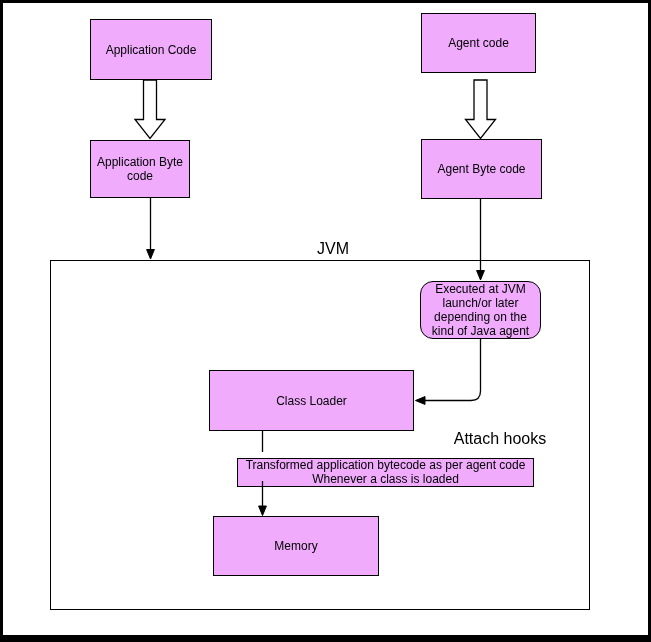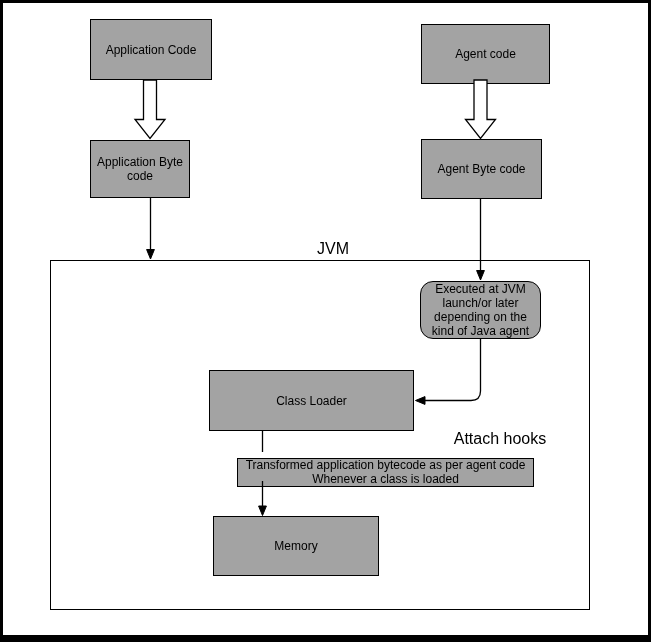--- a/index.html
+++ b/index.html
@@ -9,21 +9,21 @@
     height: 642px;
     background: #ffffff;
     font-family: "Liberation Sans", sans-serif;
     color: #000000;
     overflow: hidden;
   }
   .node {
     position: absolute;
     box-sizing: border-box;
     border: 1px solid #000000;
-    background: #a3a3a3;
+    background: #f0abfc;
     display: flex;
     flex-direction: column;
     align-items: center;
     justify-content: center;
     text-align: center;
     font-size: 12px;
     line-height: 14px;
   }
   .container-box {
     position: absolute;
@@ -41,21 +41,21 @@
     position: absolute;
     left: 0;
     top: 0;
     width: 651px;
     height: 642px;
     pointer-events: none;
   }
 
   
   .n-app-code      { left: 90px;  top: 19px;  width: 122px; height: 61px; }
-  .n-agent-code    { left: 421px; top: 24px;  width: 129px; height: 60px; }
+  .n-agent-code    { left: 421px; top: 13px;  width: 115px; height: 60px; }
   .n-app-byte      { left: 90px;  top: 140px; width: 100px; height: 58px; }
   .n-agent-byte    { left: 421px; top: 139px; width: 121px; height: 60px; }
   .n-jvm           { left: 50px;  top: 260px; width: 540px; height: 350px; }
   .n-executed      { left: 420px; top: 281px; width: 121px; height: 58px; line-height: 14px; border-radius: 13px; }
   .n-class-loader  { left: 209px; top: 370px; width: 205px; height: 61px; }
   .n-transformed   { left: 237px; top: 458px; width: 297px; height: 29px; line-height: 13px; justify-content: space-between; }
   .n-memory        { left: 213px; top: 516px; width: 166px; height: 60px; }
 
   .l-jvm           { left: 283px; top: 242px; width: 100px; }
   .l-attach-hooks  { left: 450px; top: 387px; width: 100px; margin-top: 45px; }

